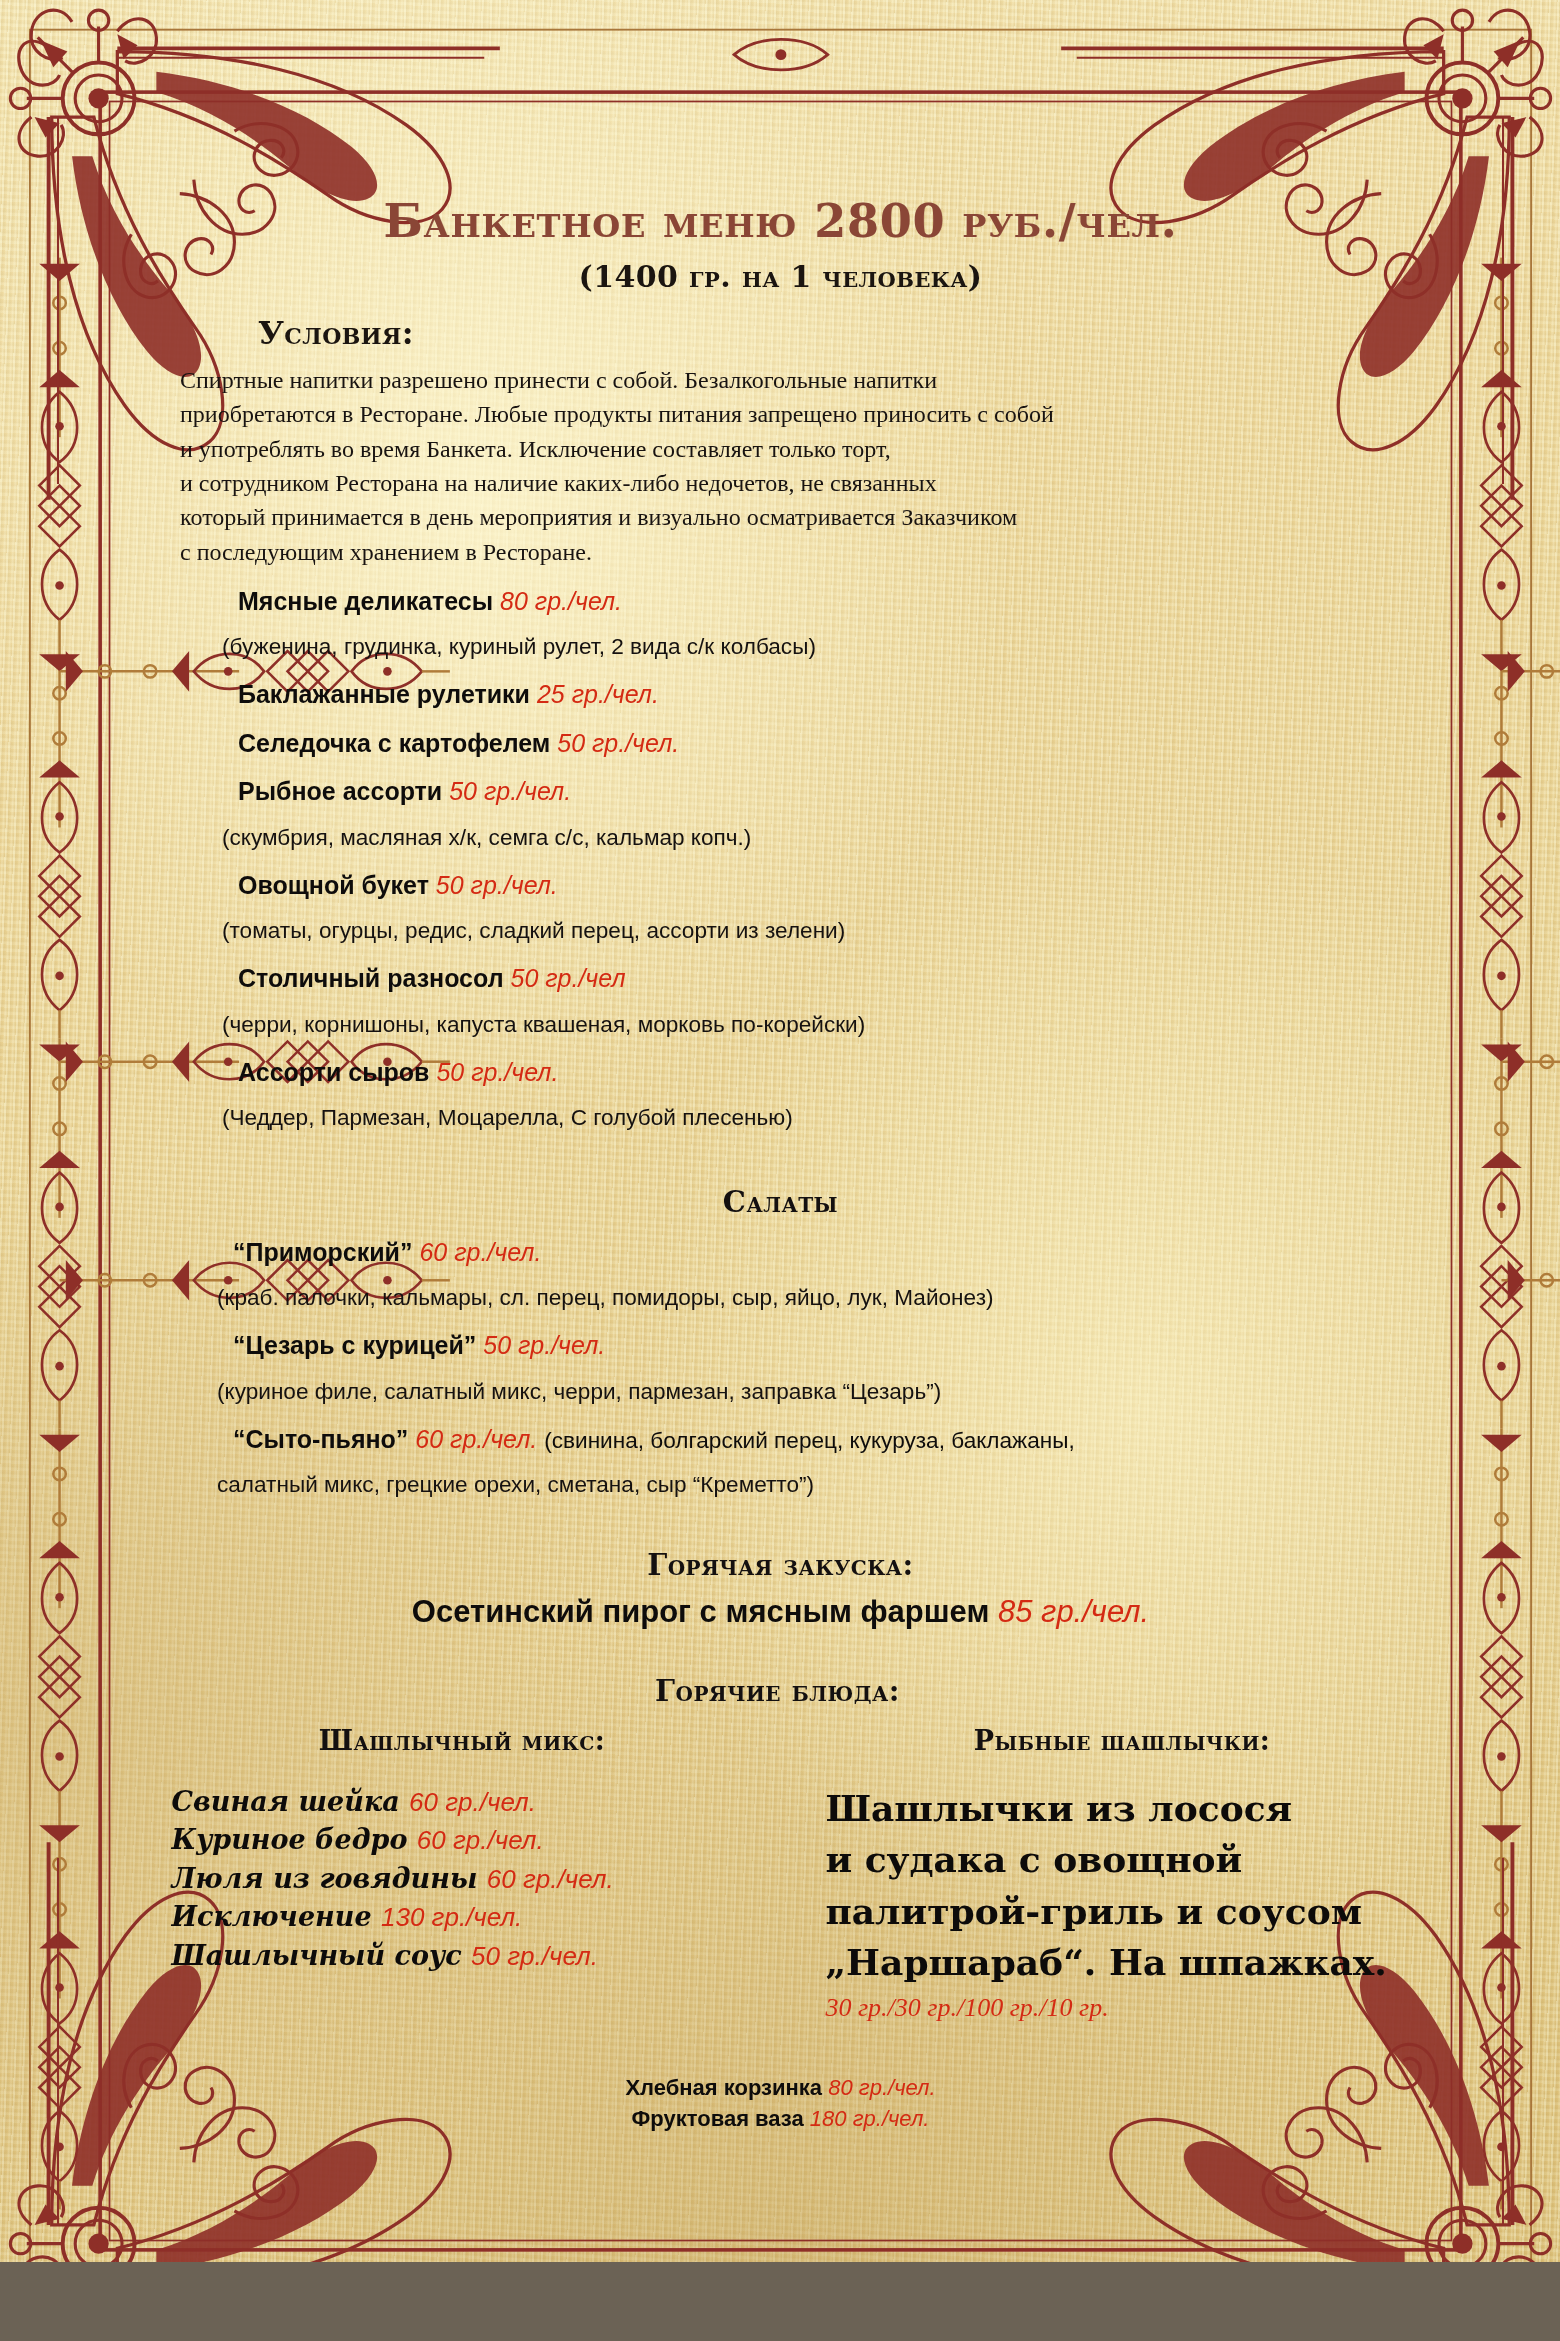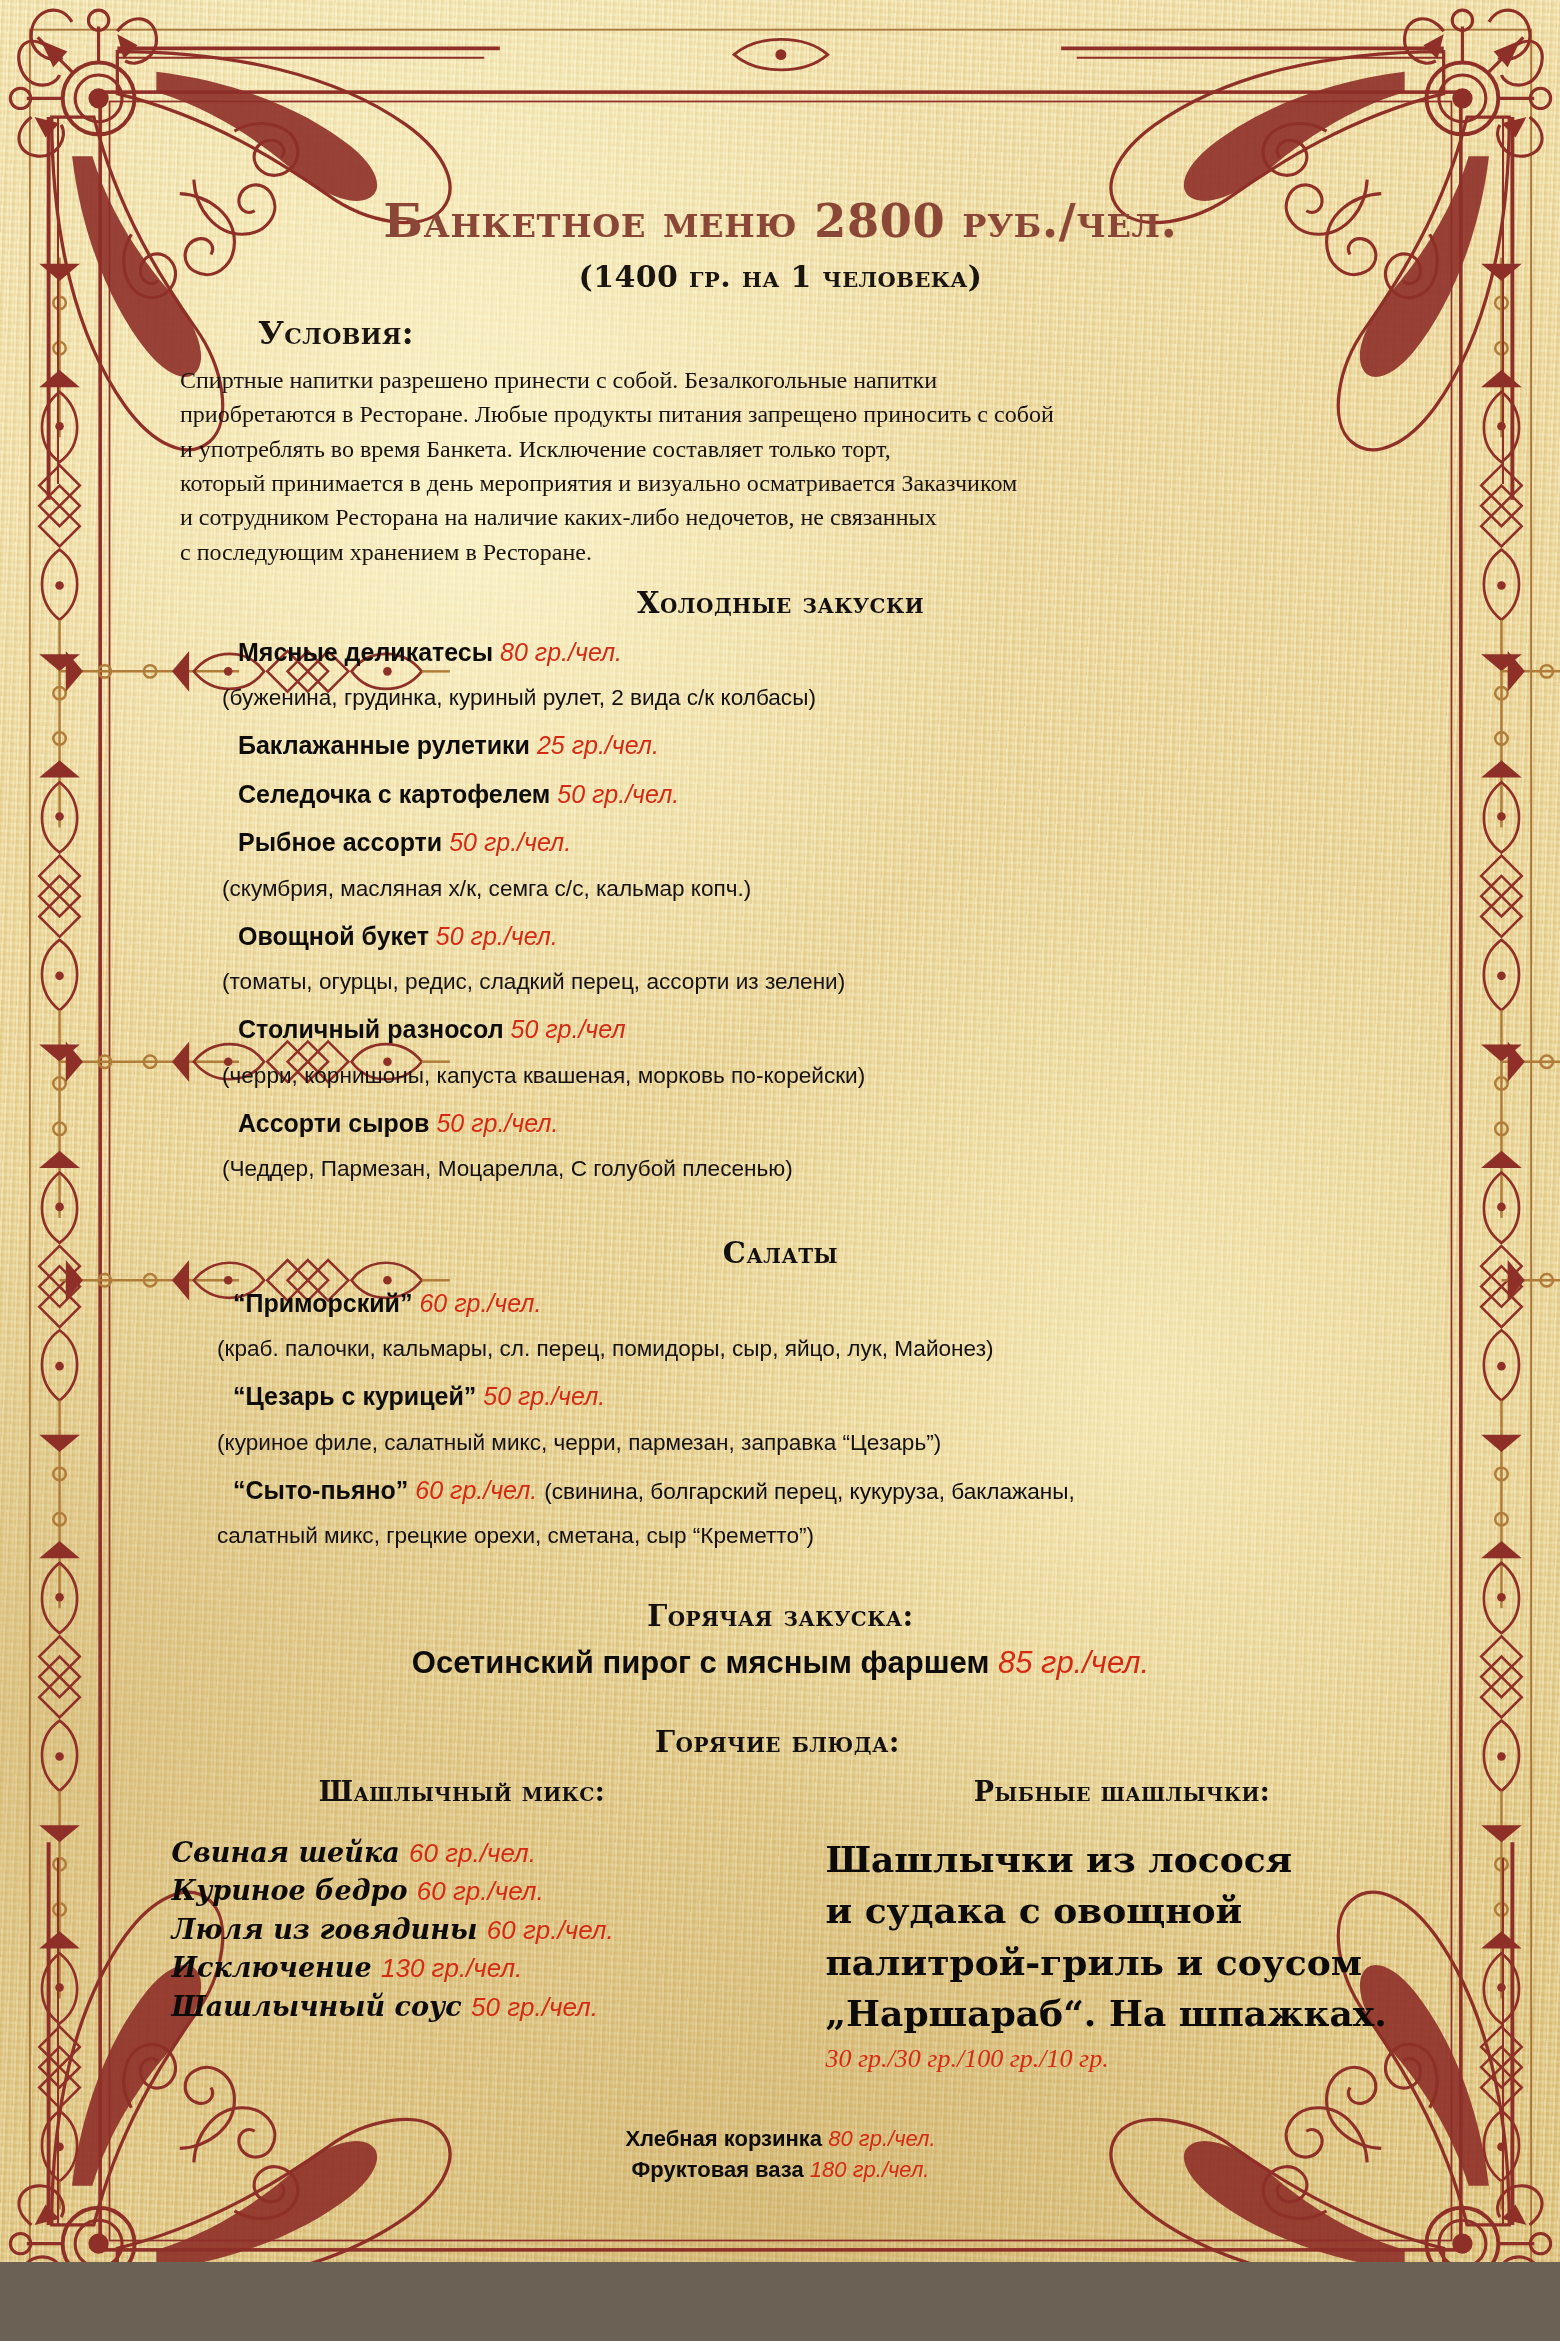--- a/index.html
+++ b/index.html
@@ -343,26 +343,25 @@
   <div class="content">
 
     <h1 class="title">Банкетное меню 2800 руб./чел.</h1>
     <div class="subtitle">(1400 гр. на 1 человека)</div>
 
     <div class="conditions-title">Условия:</div>
     <div class="conditions-body">
       <div>Спиртные напитки разрешено принести с собой. Безалкогольные напитки</div>
       <div>приобретаются в Ресторане. Любые продукты питания запрещено приносить с собой</div>
       <div>и употреблять во время Банкета. Исключение составляет только торт,</div>
+      <div>и сотрудником Ресторана на наличие каких-либо недочетов, не связанных</div>
       <div>который принимается в день мероприятия и визуально осматривается Заказчиком</div>
-      <div>и сотрудником Ресторана на наличие каких-либо недочетов, не связанных</div>
       <div>с последующим хранением в Ресторане.</div>
     </div>
 
-    <div class="section-head sh-cold">Холодные закуски</div>
     <div class="items">
       <p class="dish"><span class="nm">Мясные деликатесы</span> <span class="wt">80 гр./чел.</span></p>
       <p class="desc">(буженина, грудинка, куриный рулет, 2 вида с/к колбасы)</p>
       <p class="dish"><span class="nm">Баклажанные рулетики</span> <span class="wt">25 гр./чел.</span></p>
       <p class="dish"><span class="nm">Селедочка с картофелем</span> <span class="wt">50 гр./чел.</span></p>
       <p class="dish"><span class="nm">Рыбное ассорти</span> <span class="wt">50 гр./чел.</span></p>
       <p class="desc">(скумбрия, масляная х/к, семга с/с, кальмар копч.)</p>
       <p class="dish"><span class="nm">Овощной букет</span> <span class="wt">50 гр./чел.</span></p>
       <p class="desc">(томаты, огурцы, редис, сладкий перец, ассорти из зелени)</p>
       <p class="dish"><span class="nm">Столичный разносол</span> <span class="wt">50 гр./чел</span></p>

